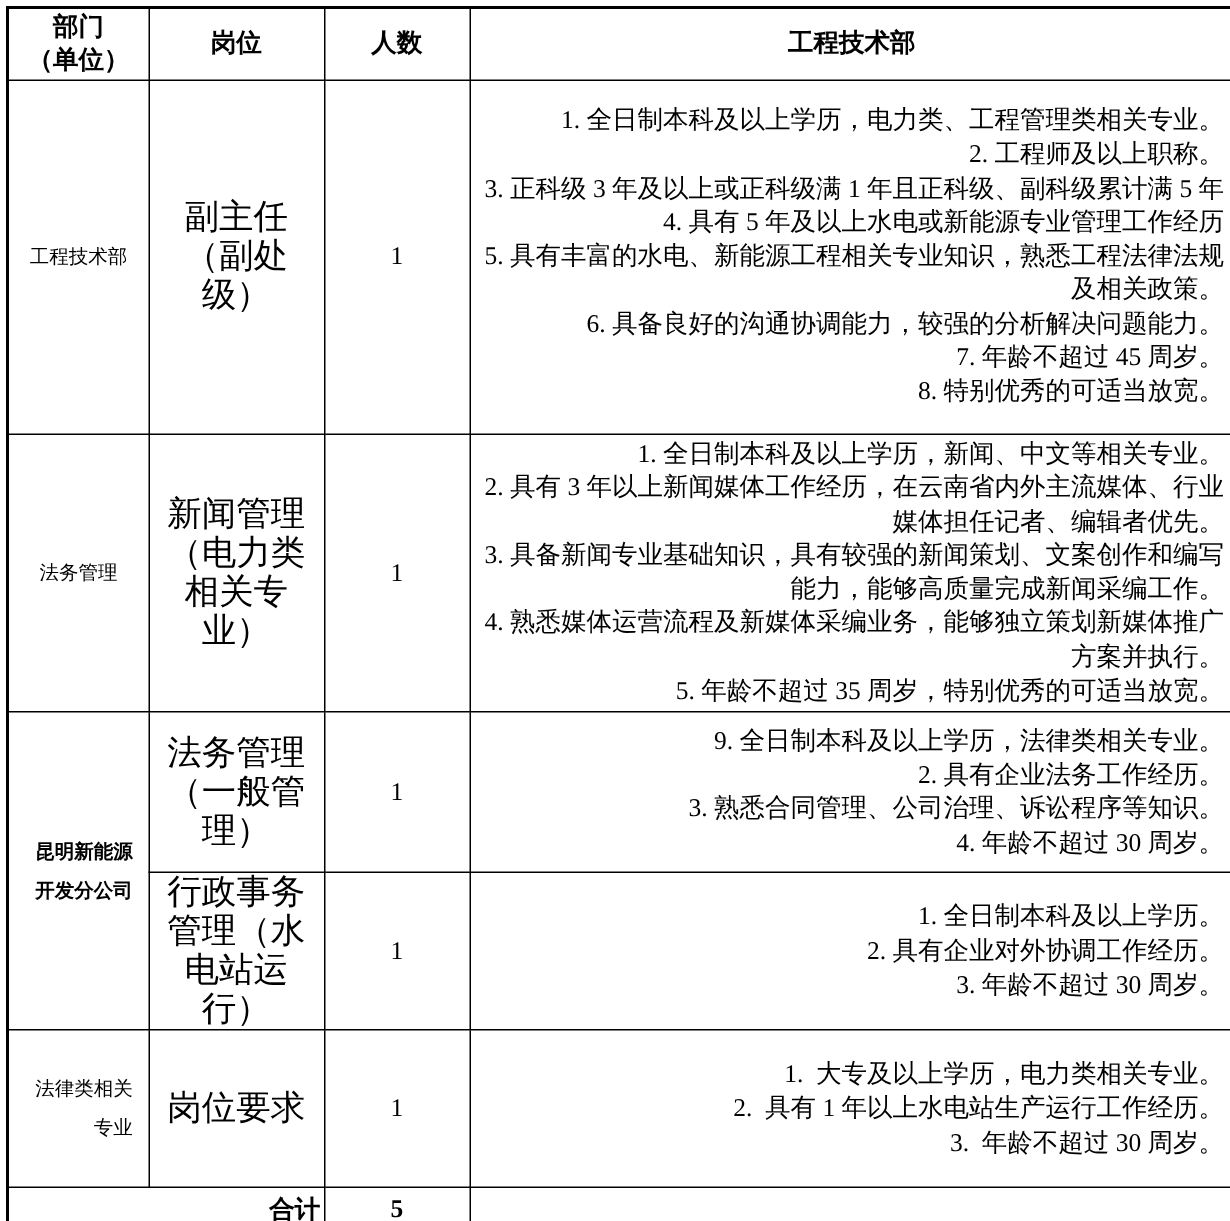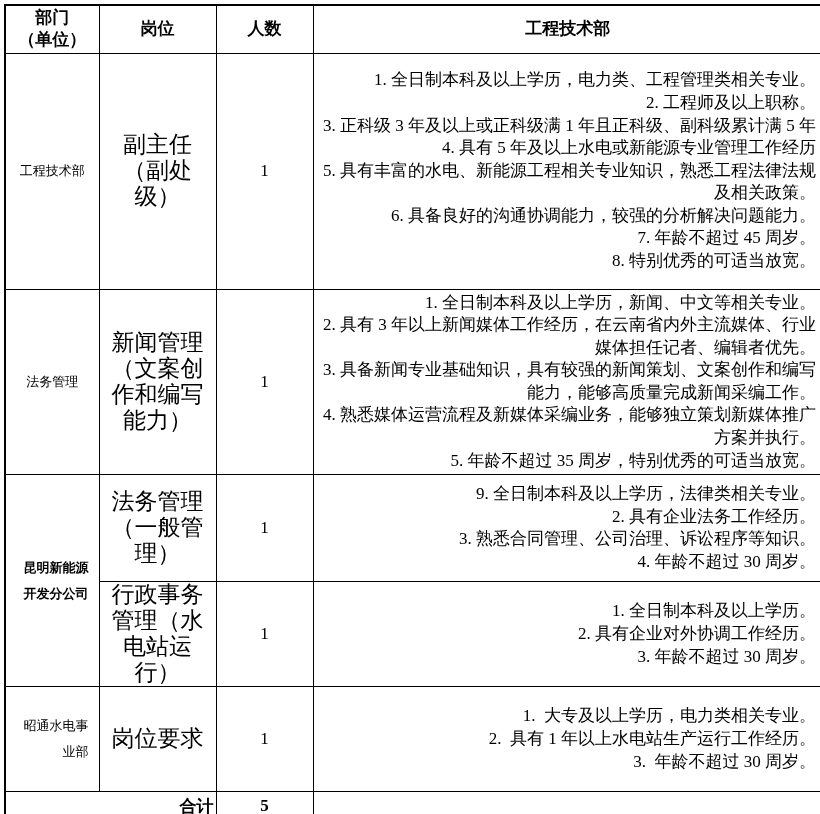--- a/index.html
+++ b/index.html
@@ -110,21 +110,21 @@
 3. 正科级 3 年及以上或正科级满 1 年且正科级、副科级累计满 5 年
 4. 具有 5 年及以上水电或新能源专业管理工作经历
 5. 具有丰富的水电、新能源工程相关专业知识，熟悉工程法律法规及相关政策。
 6. 具备良好的沟通协调能力，较强的分析解决问题能力。
 7. 年龄不超过 45 周岁。
 8. 特别优秀的可适当放宽。</td>
     </tr>
 
     <tr class="h-r2">
       <td class="dept">法务管理</td>
-      <td class="pos">新闻管理（文案创作和编写能力）</td>
+      <td class="pos">新闻管理（电力类相关专业）</td>
       <td class="num">1</td>
       <td class="req">1. 全日制本科及以上学历，新闻、中文等相关专业。
 2. 具有 3 年以上新闻媒体工作经历，在云南省内外主流媒体、行业媒体担任记者、编辑者优先。
 3. 具备新闻专业基础知识，具有较强的新闻策划、文案创作和编写能力，能够高质量完成新闻采编工作。
 4. 熟悉媒体运营流程及新媒体采编业务，能够独立策划新媒体推广方案并执行。
 5. 年龄不超过 35 周岁，特别优秀的可适当放宽。</td>
     </tr>
 
     <tr class="h-r3">
       <td class="dept left bold" rowspan="2">昆明新能源开发分公司</td>
@@ -138,21 +138,21 @@
 
     <tr class="h-r4">
       <td class="pos">行政事务管理（水电站运行）</td>
       <td class="num">1</td>
       <td class="req">1. 全日制本科及以上学历。
 2. 具有企业对外协调工作经历。
 3. 年龄不超过 30 周岁。</td>
     </tr>
 
     <tr class="h-r5">
-      <td class="dept left">昭通水电事业部</td>
+      <td class="dept left">法律类相关专业</td>
       <td class="pos">岗位要求</td>
       <td class="num">1</td>
       <td class="req">1.  大专及以上学历，电力类相关专业。
 2.  具有 1 年以上水电站生产运行工作经历。
 3.  年龄不超过 30 周岁。</td>
     </tr>
 
     <tr class="h-footer">
       <td class="total-label" colspan="2">合计</td>
       <td class="num bold">5</td>

